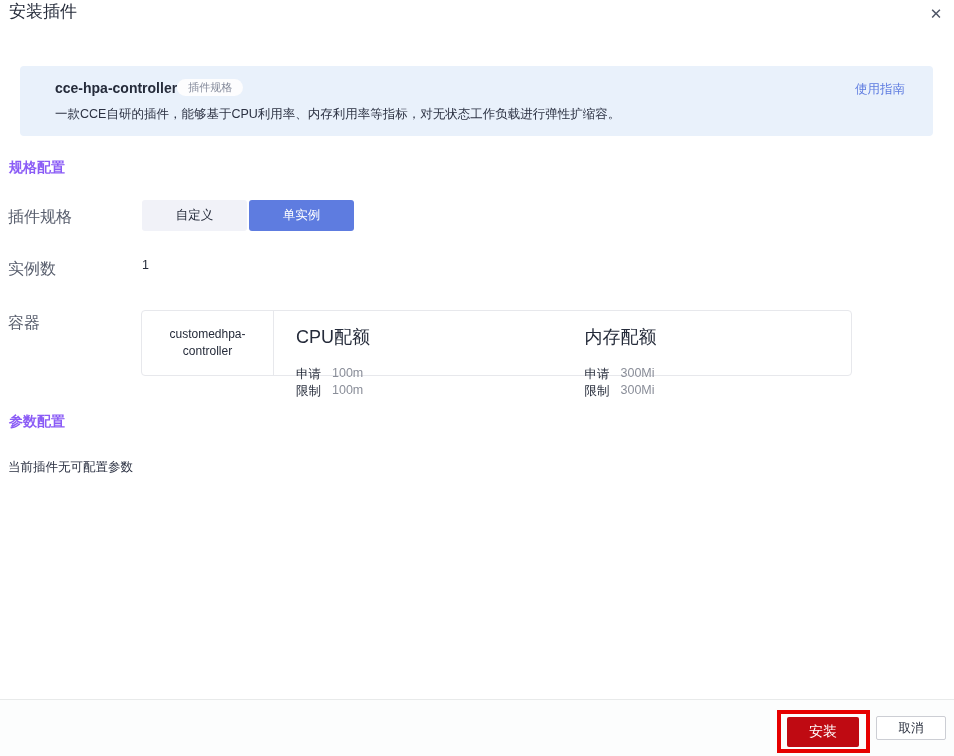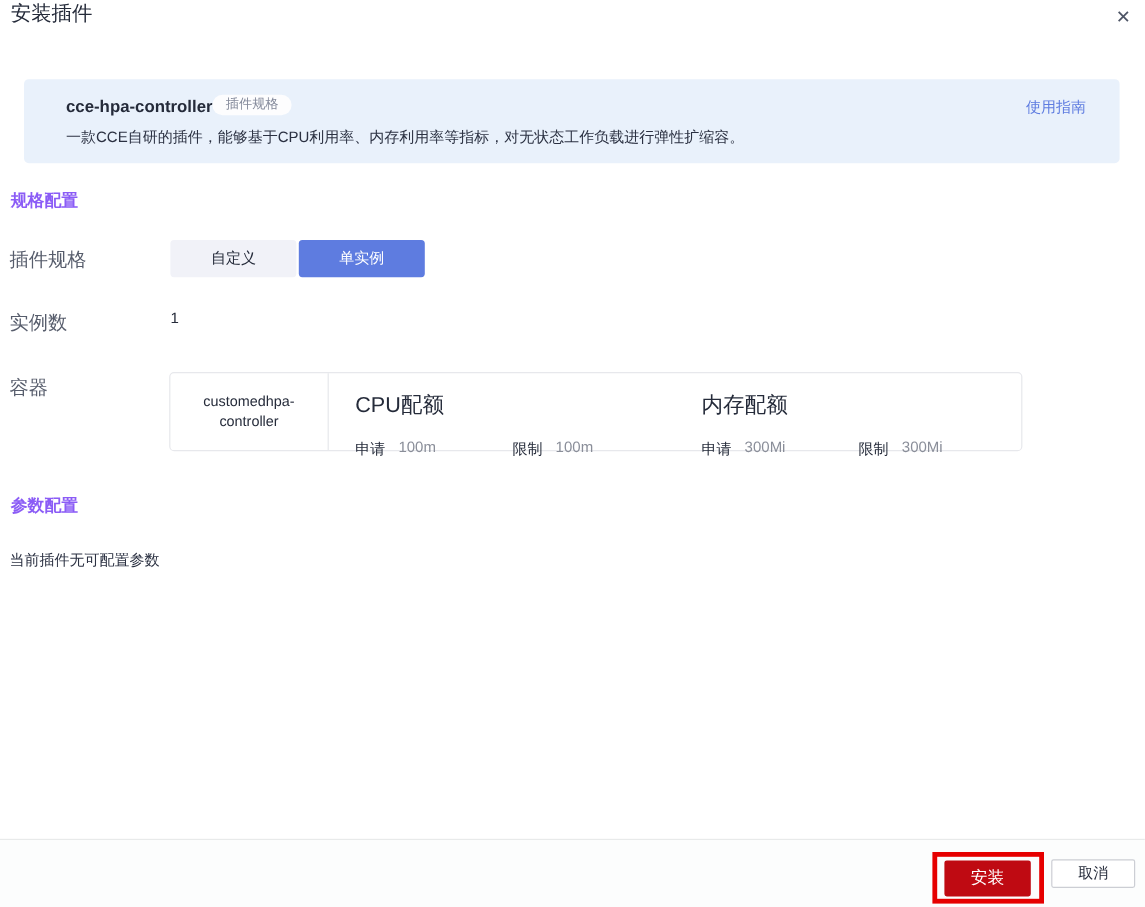--- a/index.html
+++ b/index.html
@@ -73,21 +73,21 @@
     display: flex; background: #fff;
   }
   .container-name-cell {
     width: 132px; border-right: 1px solid #e7e8ec;
     display: flex; align-items: center; justify-content: center; text-align: center;
     font-size: 12px; color: #252b3a; line-height: 1.45;
     padding: 0 10px;
   }
   .quota-group { flex: 1; padding: 14px 0 0 22px; }
   .quota-header { font-size: 18px; color: #252b3a; margin-bottom: 17px; }
-  .quota-row { display: flex; }
+  .quota-row { display: flex; flex-direction: column; }
   .quota-pair { width: 131px; display: flex; gap: 11px; font-size: 12.5px; }
   .quota-label { color: #252b3a; }
   .quota-value { color: #8a8e99; }
 
   .params-empty { position: absolute; left: 8px; top: 459px; font-size: 12.5px; color: #2b3142; }
 
   
   .footer-divider { position: absolute; left: 0; top: 699px; width: 954px; height: 1px; background: #e8eaea; }
   .footer { position: absolute; left: 0; top: 700px; width: 954px; height: 56px; background: #fcfdfd; }
   .install-btn {

